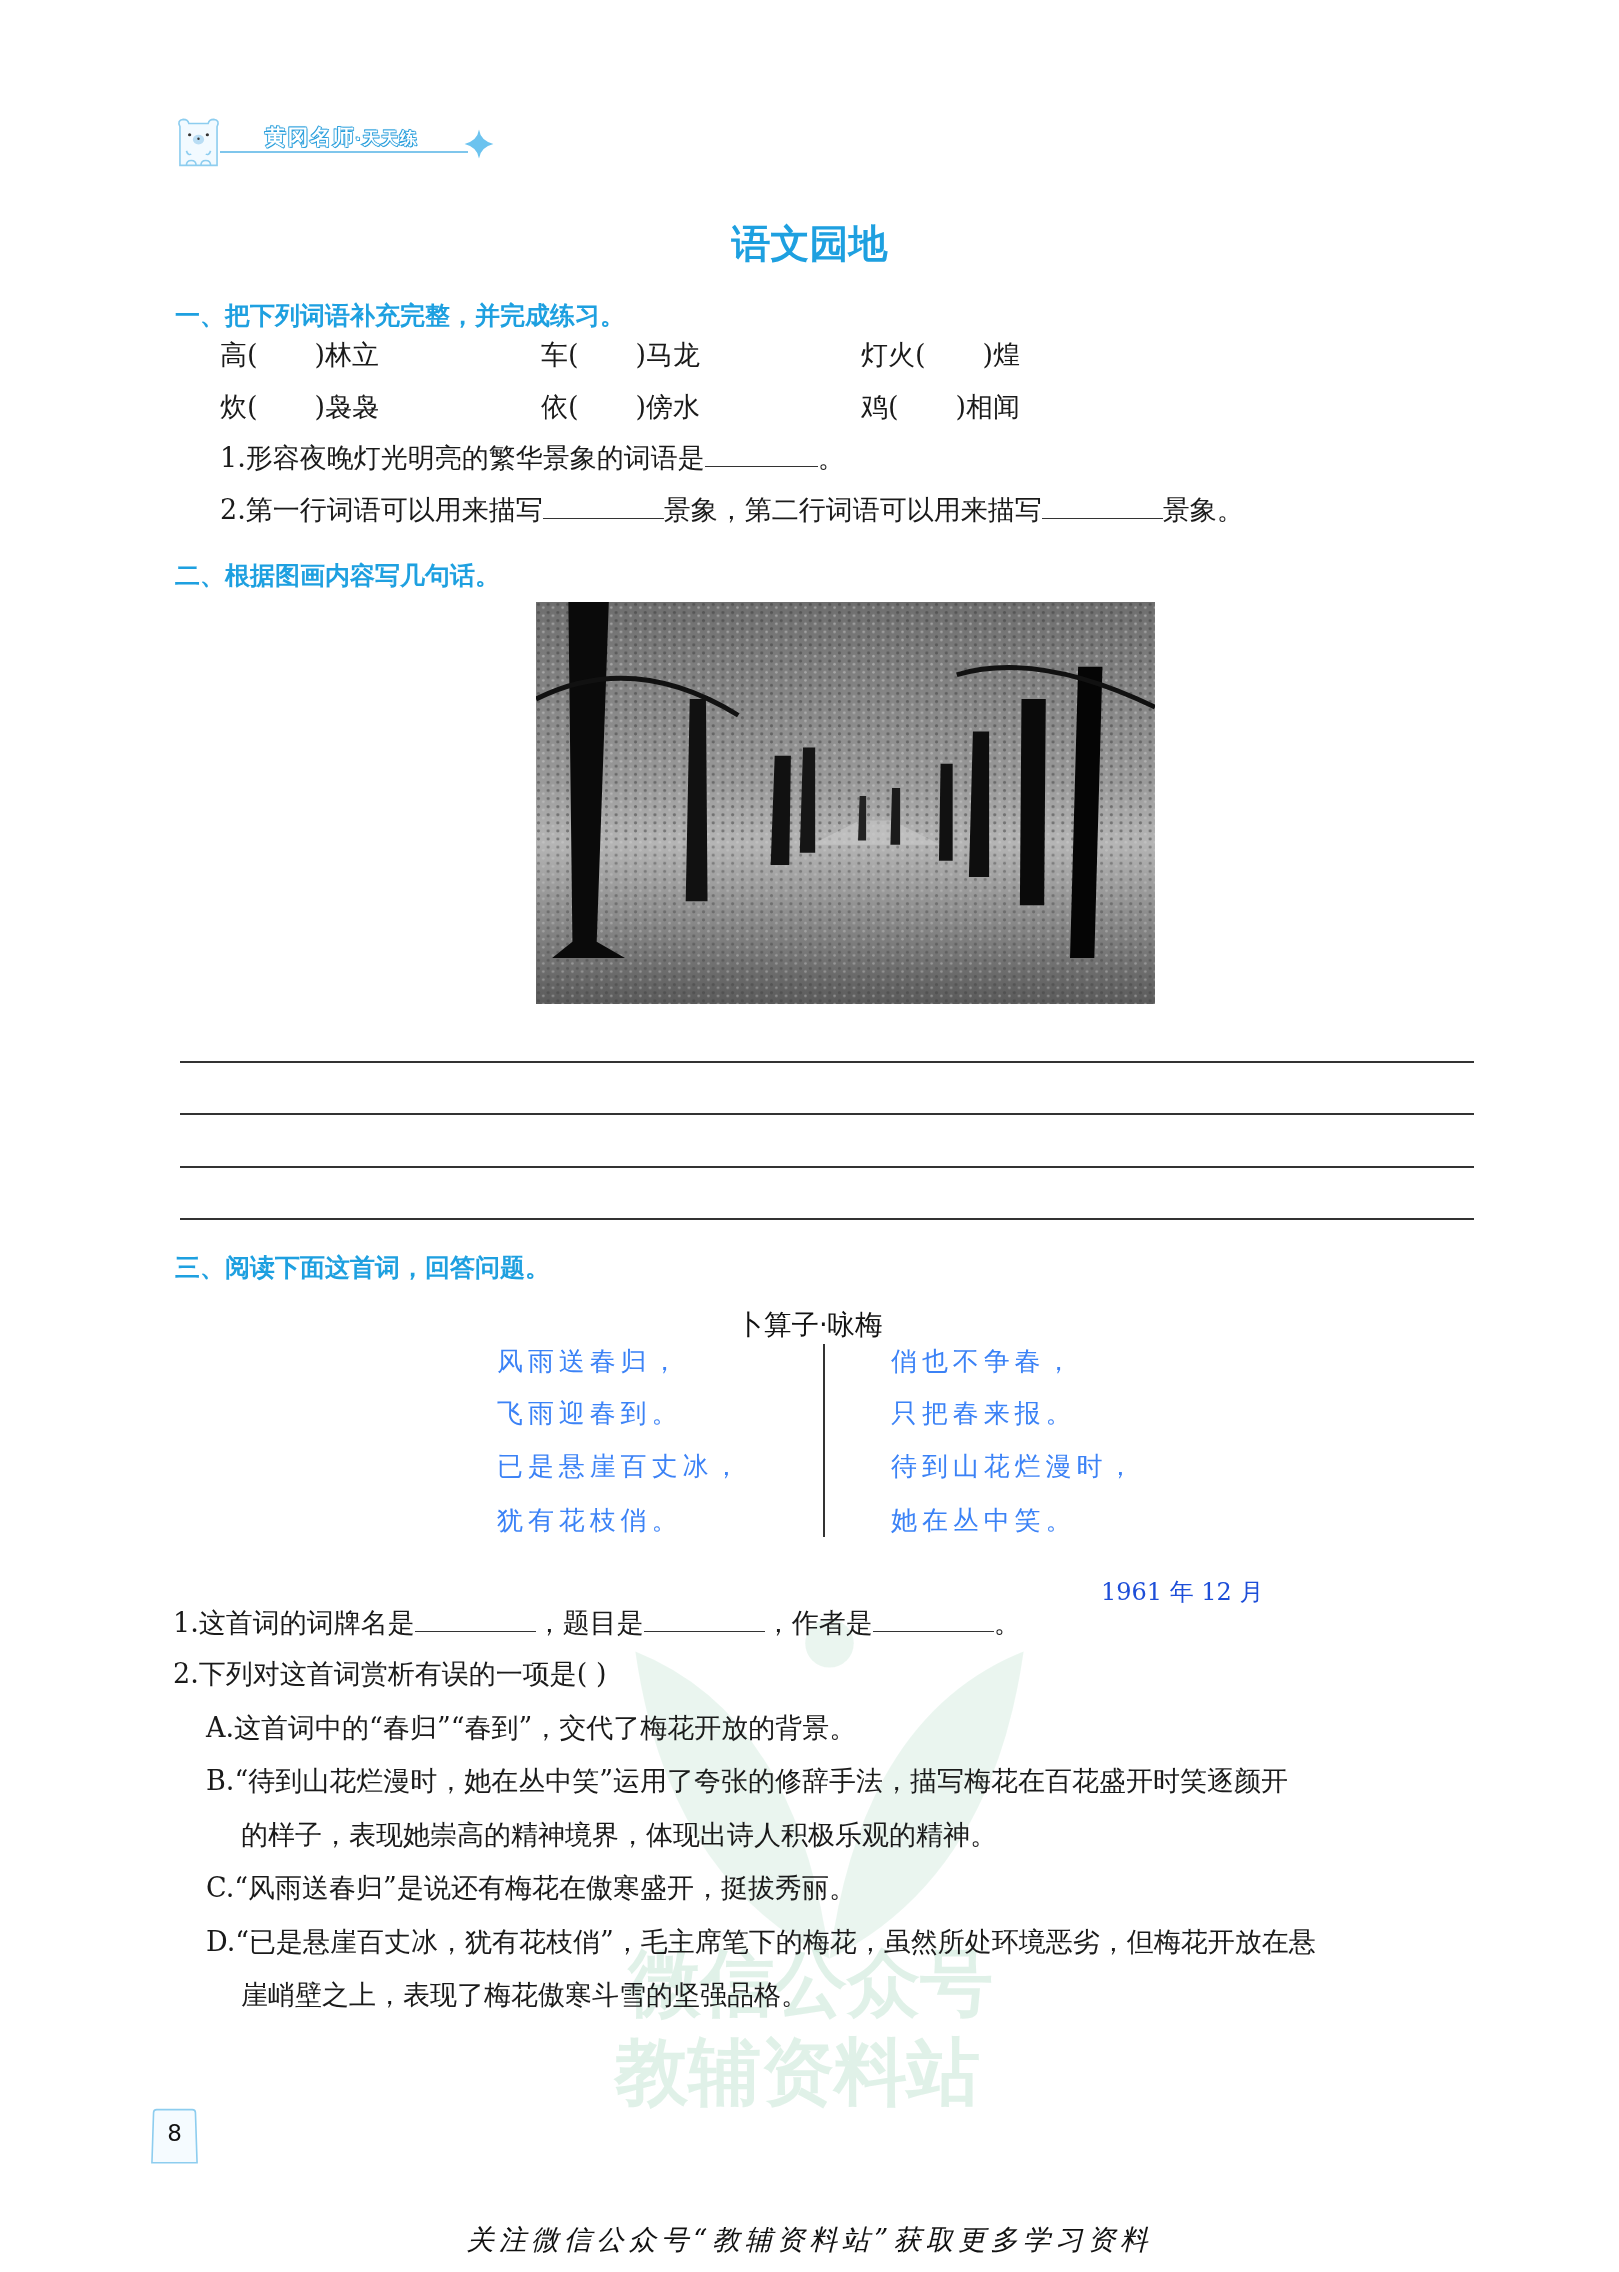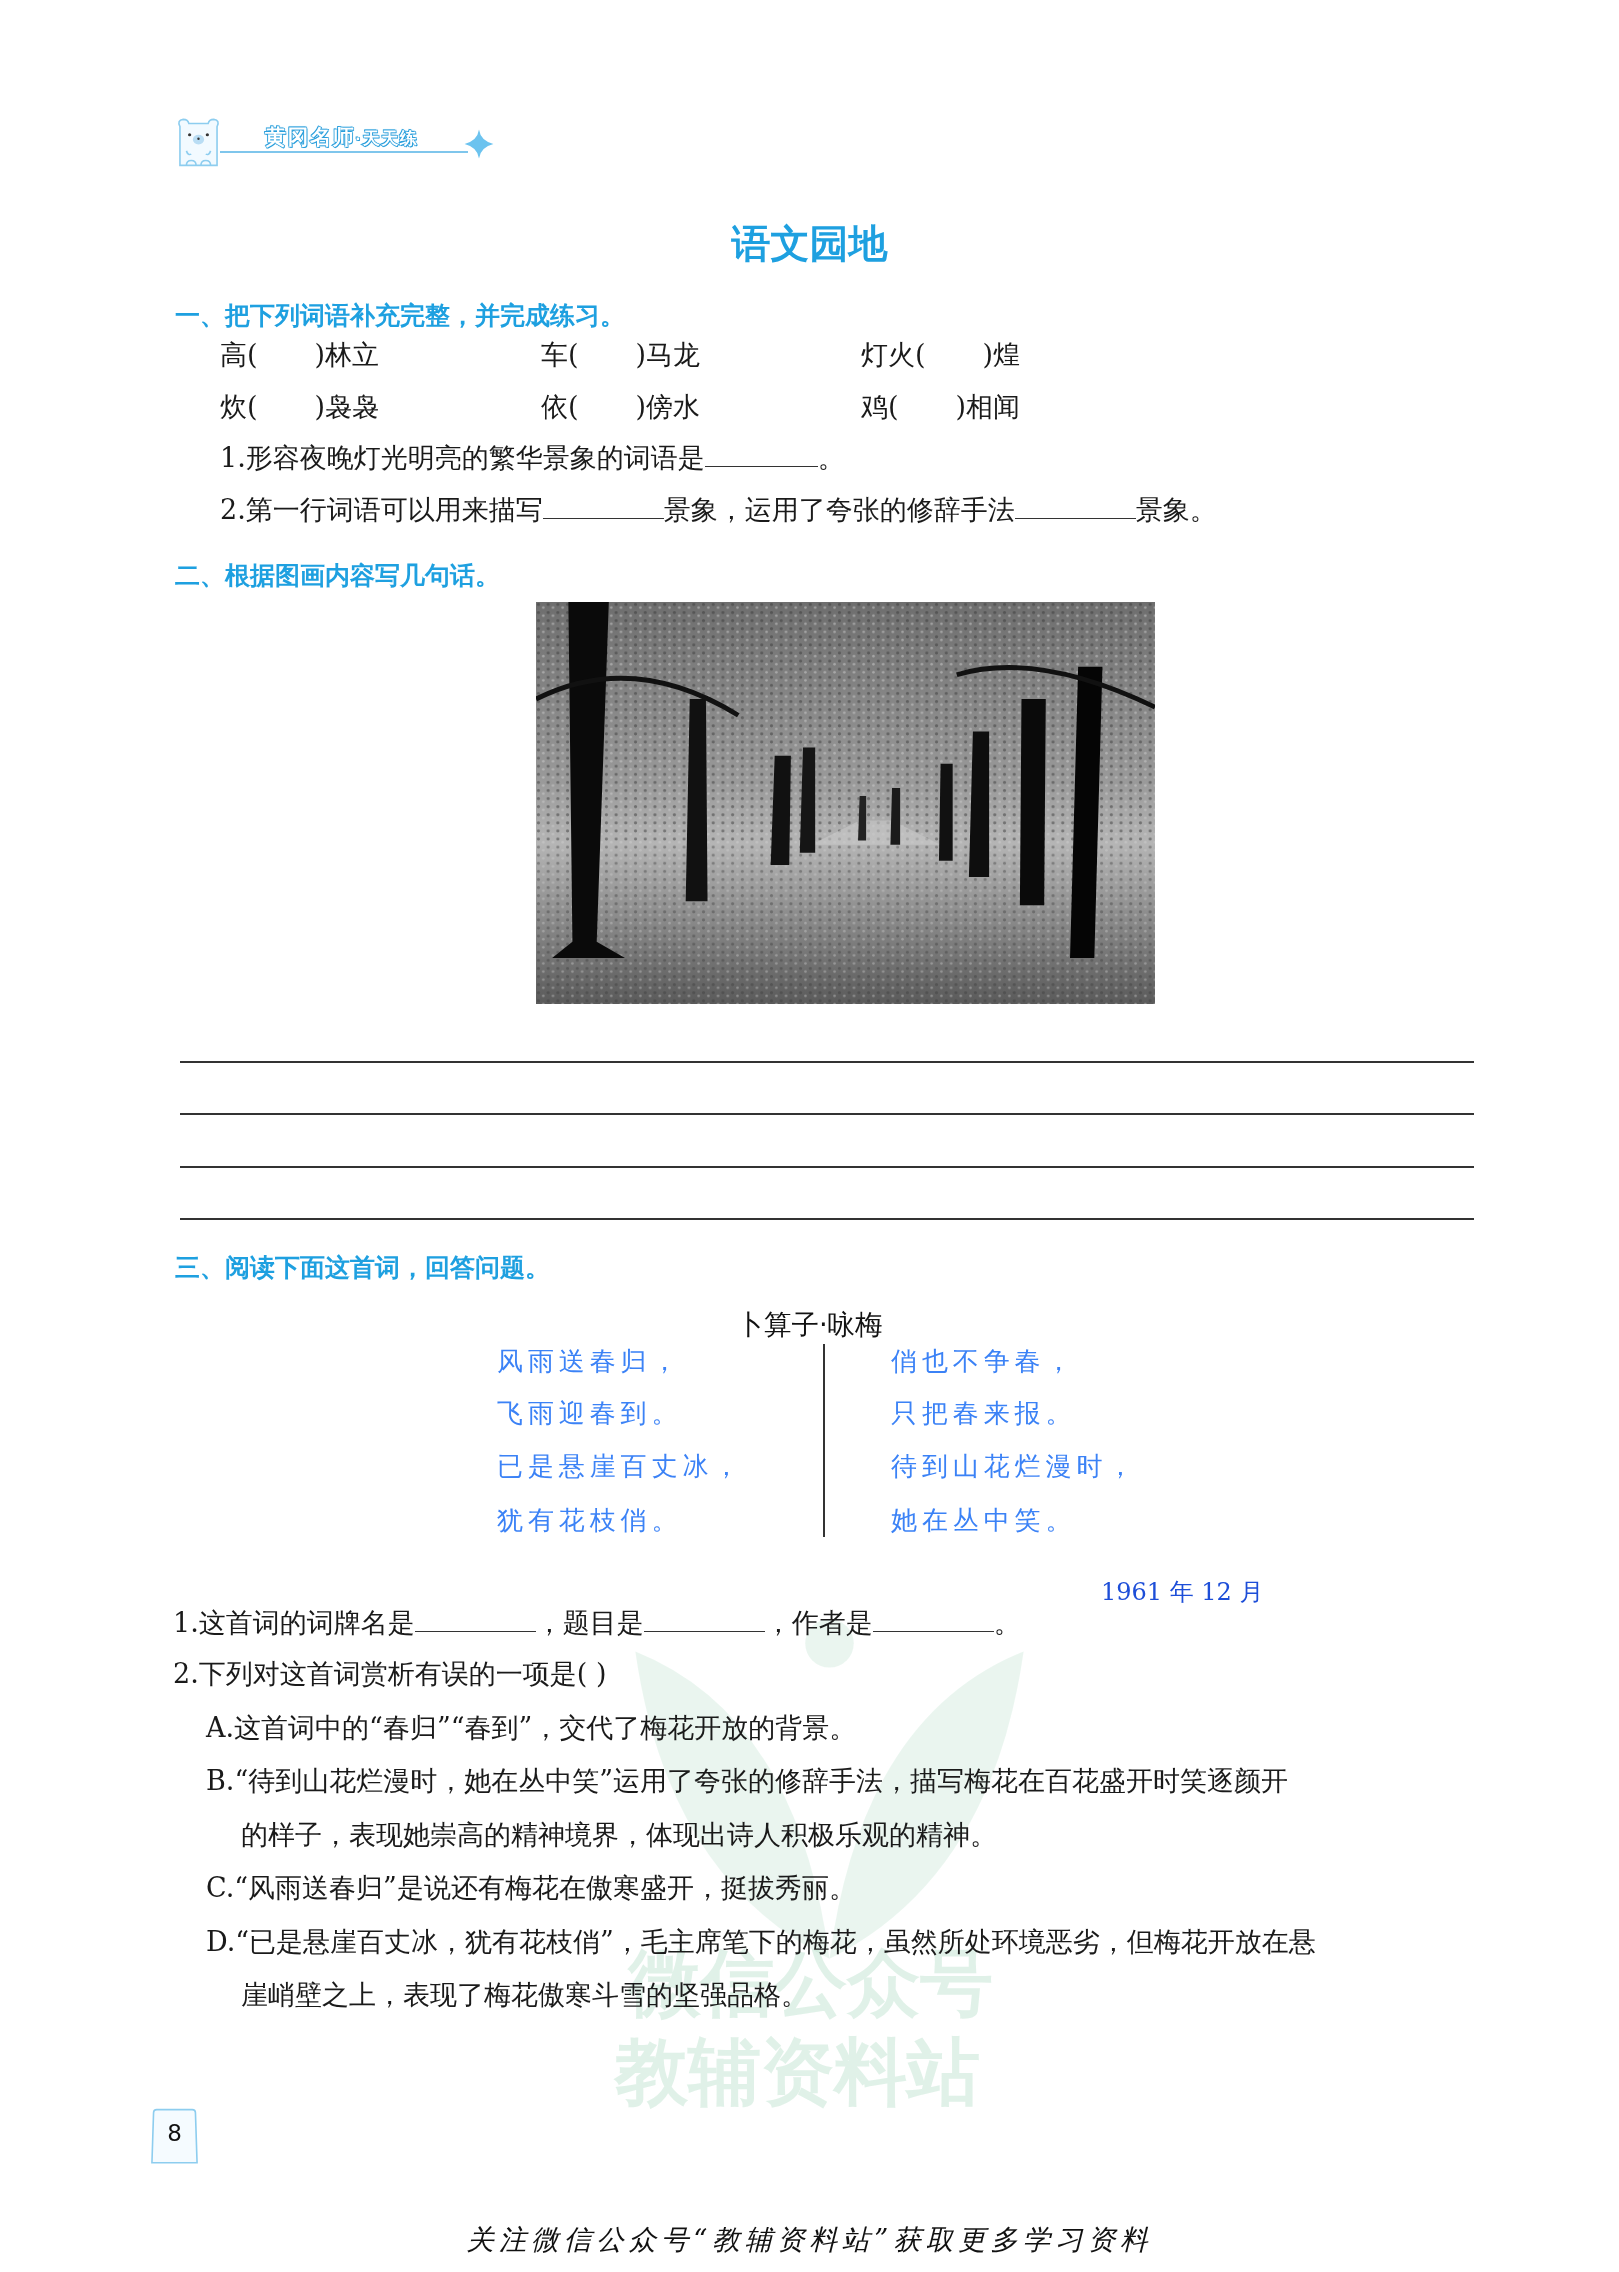--- a/index.html
+++ b/index.html
@@ -82,21 +82,21 @@
 <div class="abs idiom" style="left:541px; top:337px;"><span>车(</span><span style="display:inline-block;width:57px;"></span><span>)马龙</span></div>
 <div class="abs idiom" style="left:861px; top:337px;"><span>灯火(</span><span style="display:inline-block;width:57px;"></span><span>)煌</span></div>
 <div class="abs idiom" style="left:220px; top:389px;"><span>炊(</span><span style="display:inline-block;width:57px;"></span><span>)袅袅</span></div>
 <div class="abs idiom" style="left:541px; top:389px;"><span>依(</span><span style="display:inline-block;width:57px;"></span><span>)傍水</span></div>
 <div class="abs idiom" style="left:861px; top:389px;"><span>鸡(</span><span style="display:inline-block;width:57px;"></span><span>)相闻</span></div>
 
 <div class="abs line-text" style="left:220px; top:440px;">
   <span>1.形容夜晚灯光明亮的繁华景象的词语是</span><span class="blank" style="width:113px;"></span><span>。</span>
 </div>
 <div class="abs line-text" style="left:220px; top:492px;">
-  <span>2.第一行词语可以用来描写</span><span class="blank" style="width:121px;"></span><span>景象，运用了夸张的修辞手法</span><span class="blank" style="width:121px;"></span><span>景象。</span>
+  <span>2.第一行词语可以用来描写</span><span class="blank" style="width:121px;"></span><span>景象，第二行词语可以用来描写</span><span class="blank" style="width:121px;"></span><span>景象。</span>
 </div>
 
 <div class="abs section-heading" style="top:547px;">二、根据图画内容写几句话。</div>
 
 <svg class="abs photo" viewBox="0 0 765 497" preserveAspectRatio="none">
   <defs>
     <linearGradient id="g1" x1="0" y1="0" x2="0" y2="1">
       <stop offset="0" stop-color="#6e6e6e"></stop>
       <stop offset="0.45" stop-color="#9a9a9a"></stop>
       <stop offset="0.6" stop-color="#b5b5b5"></stop>

